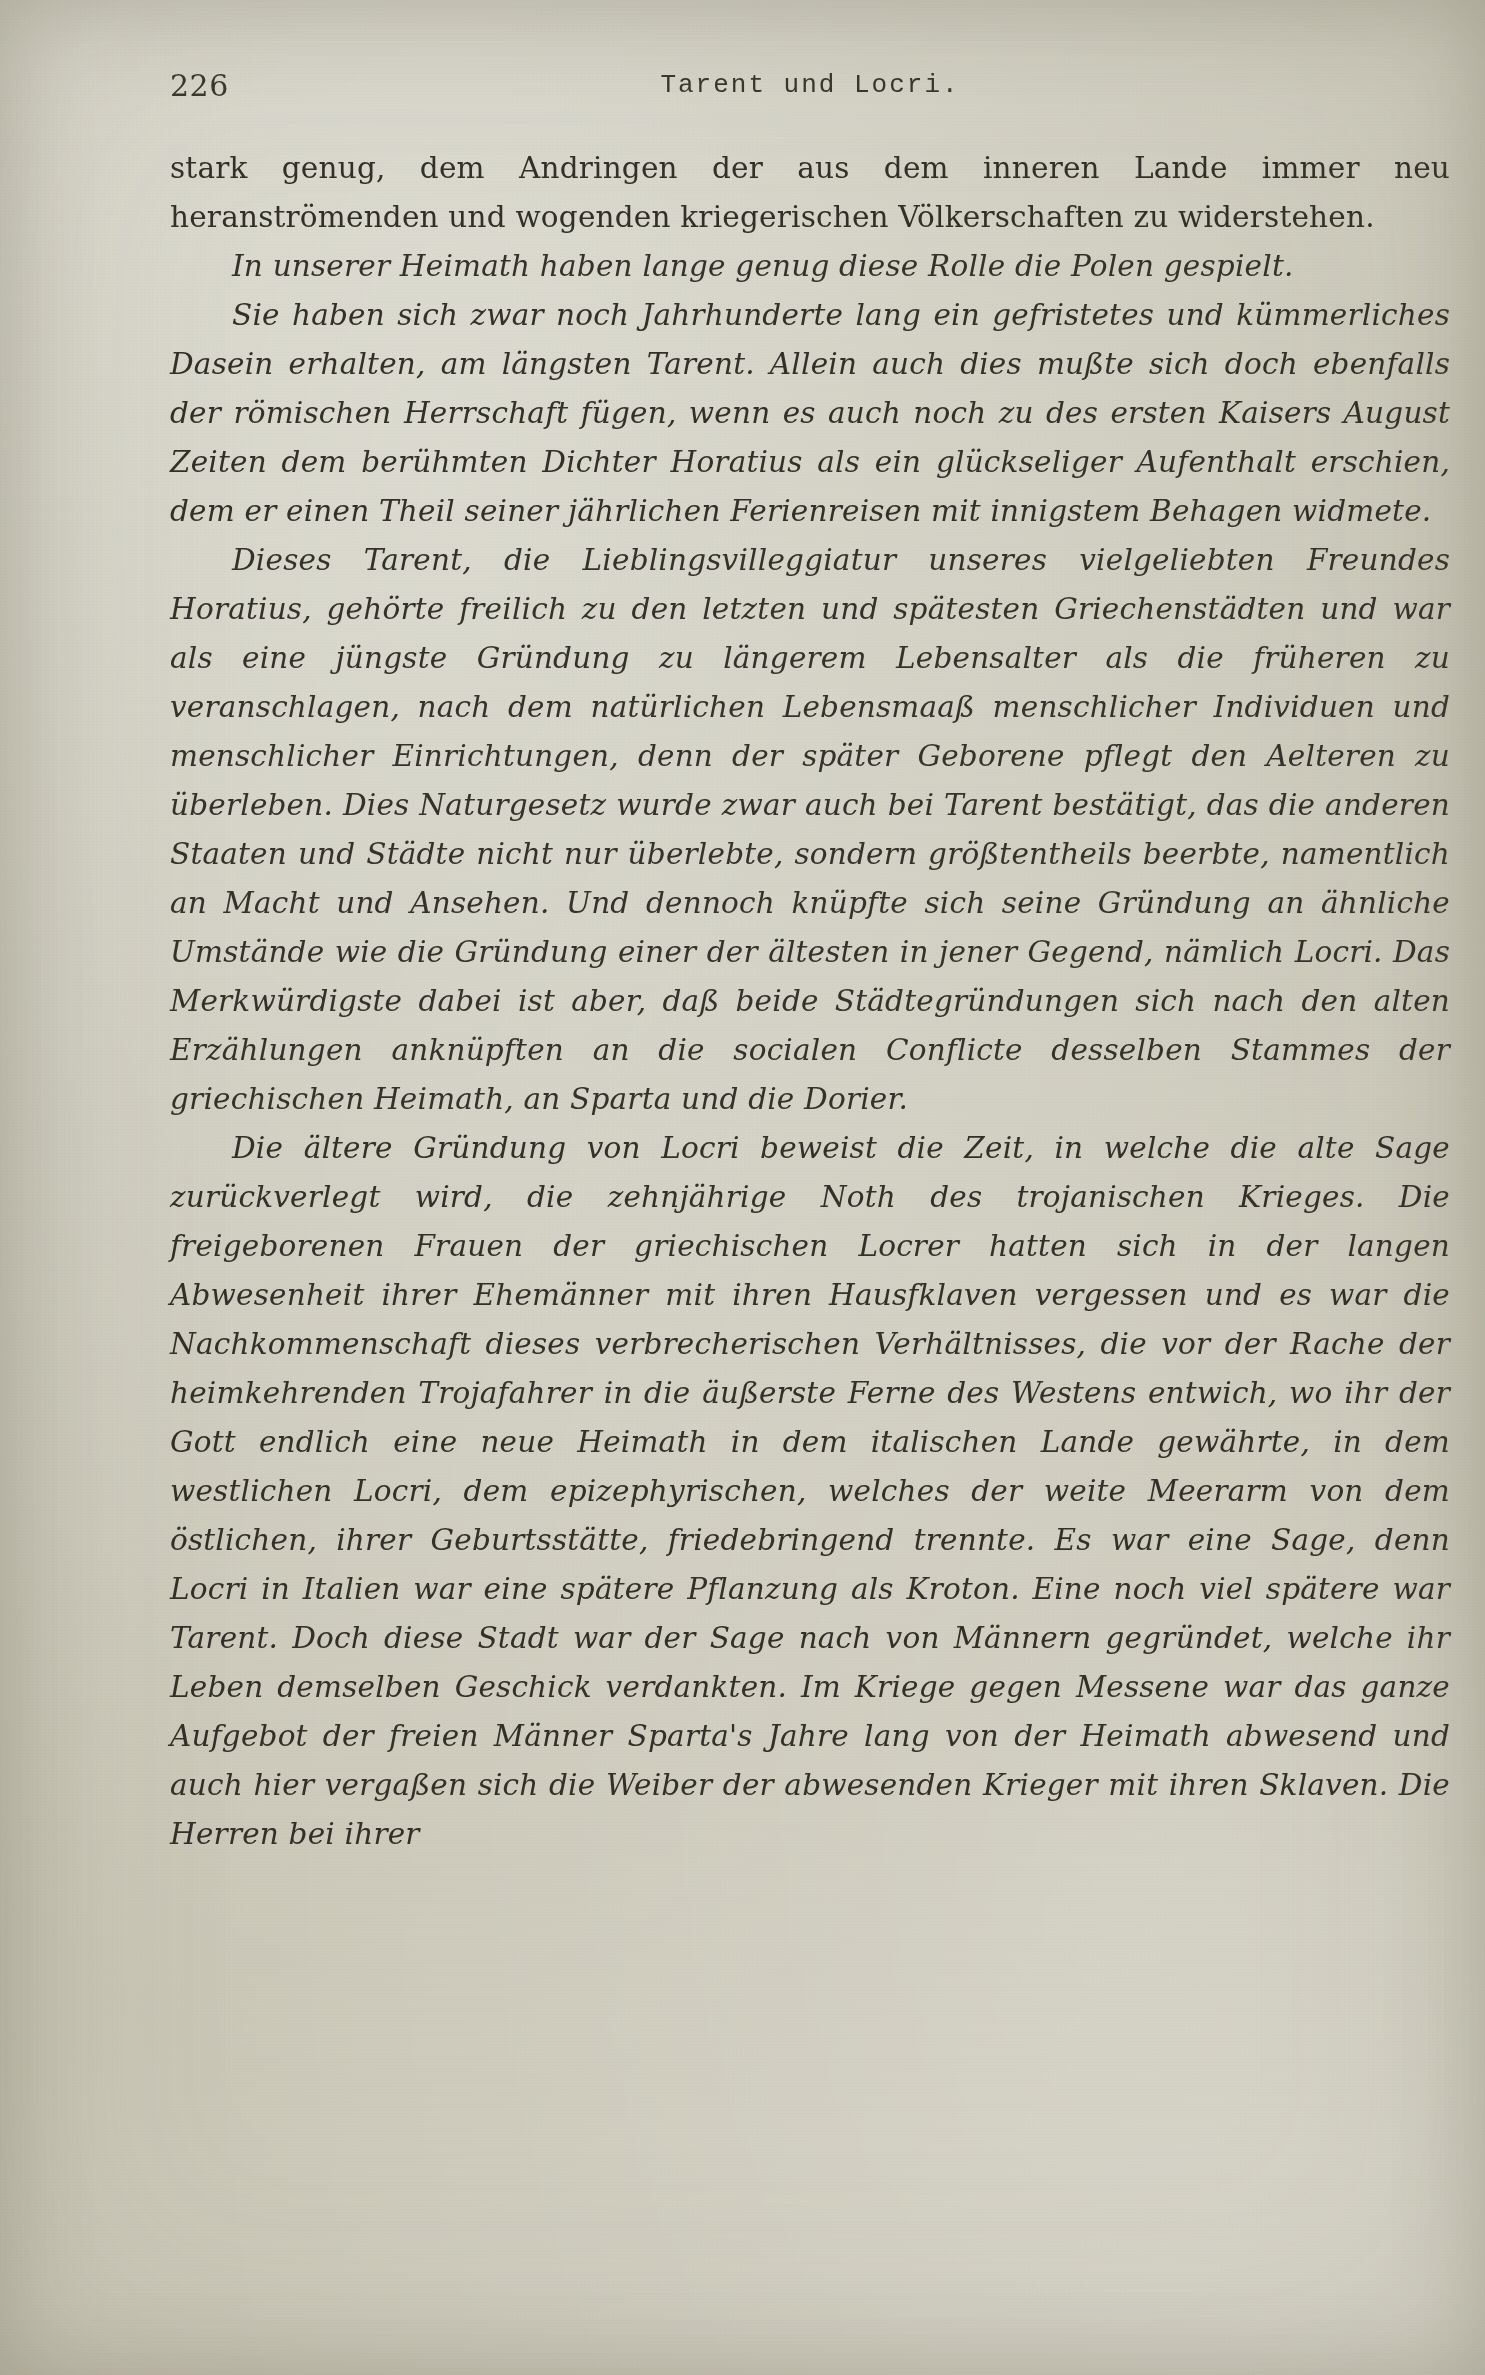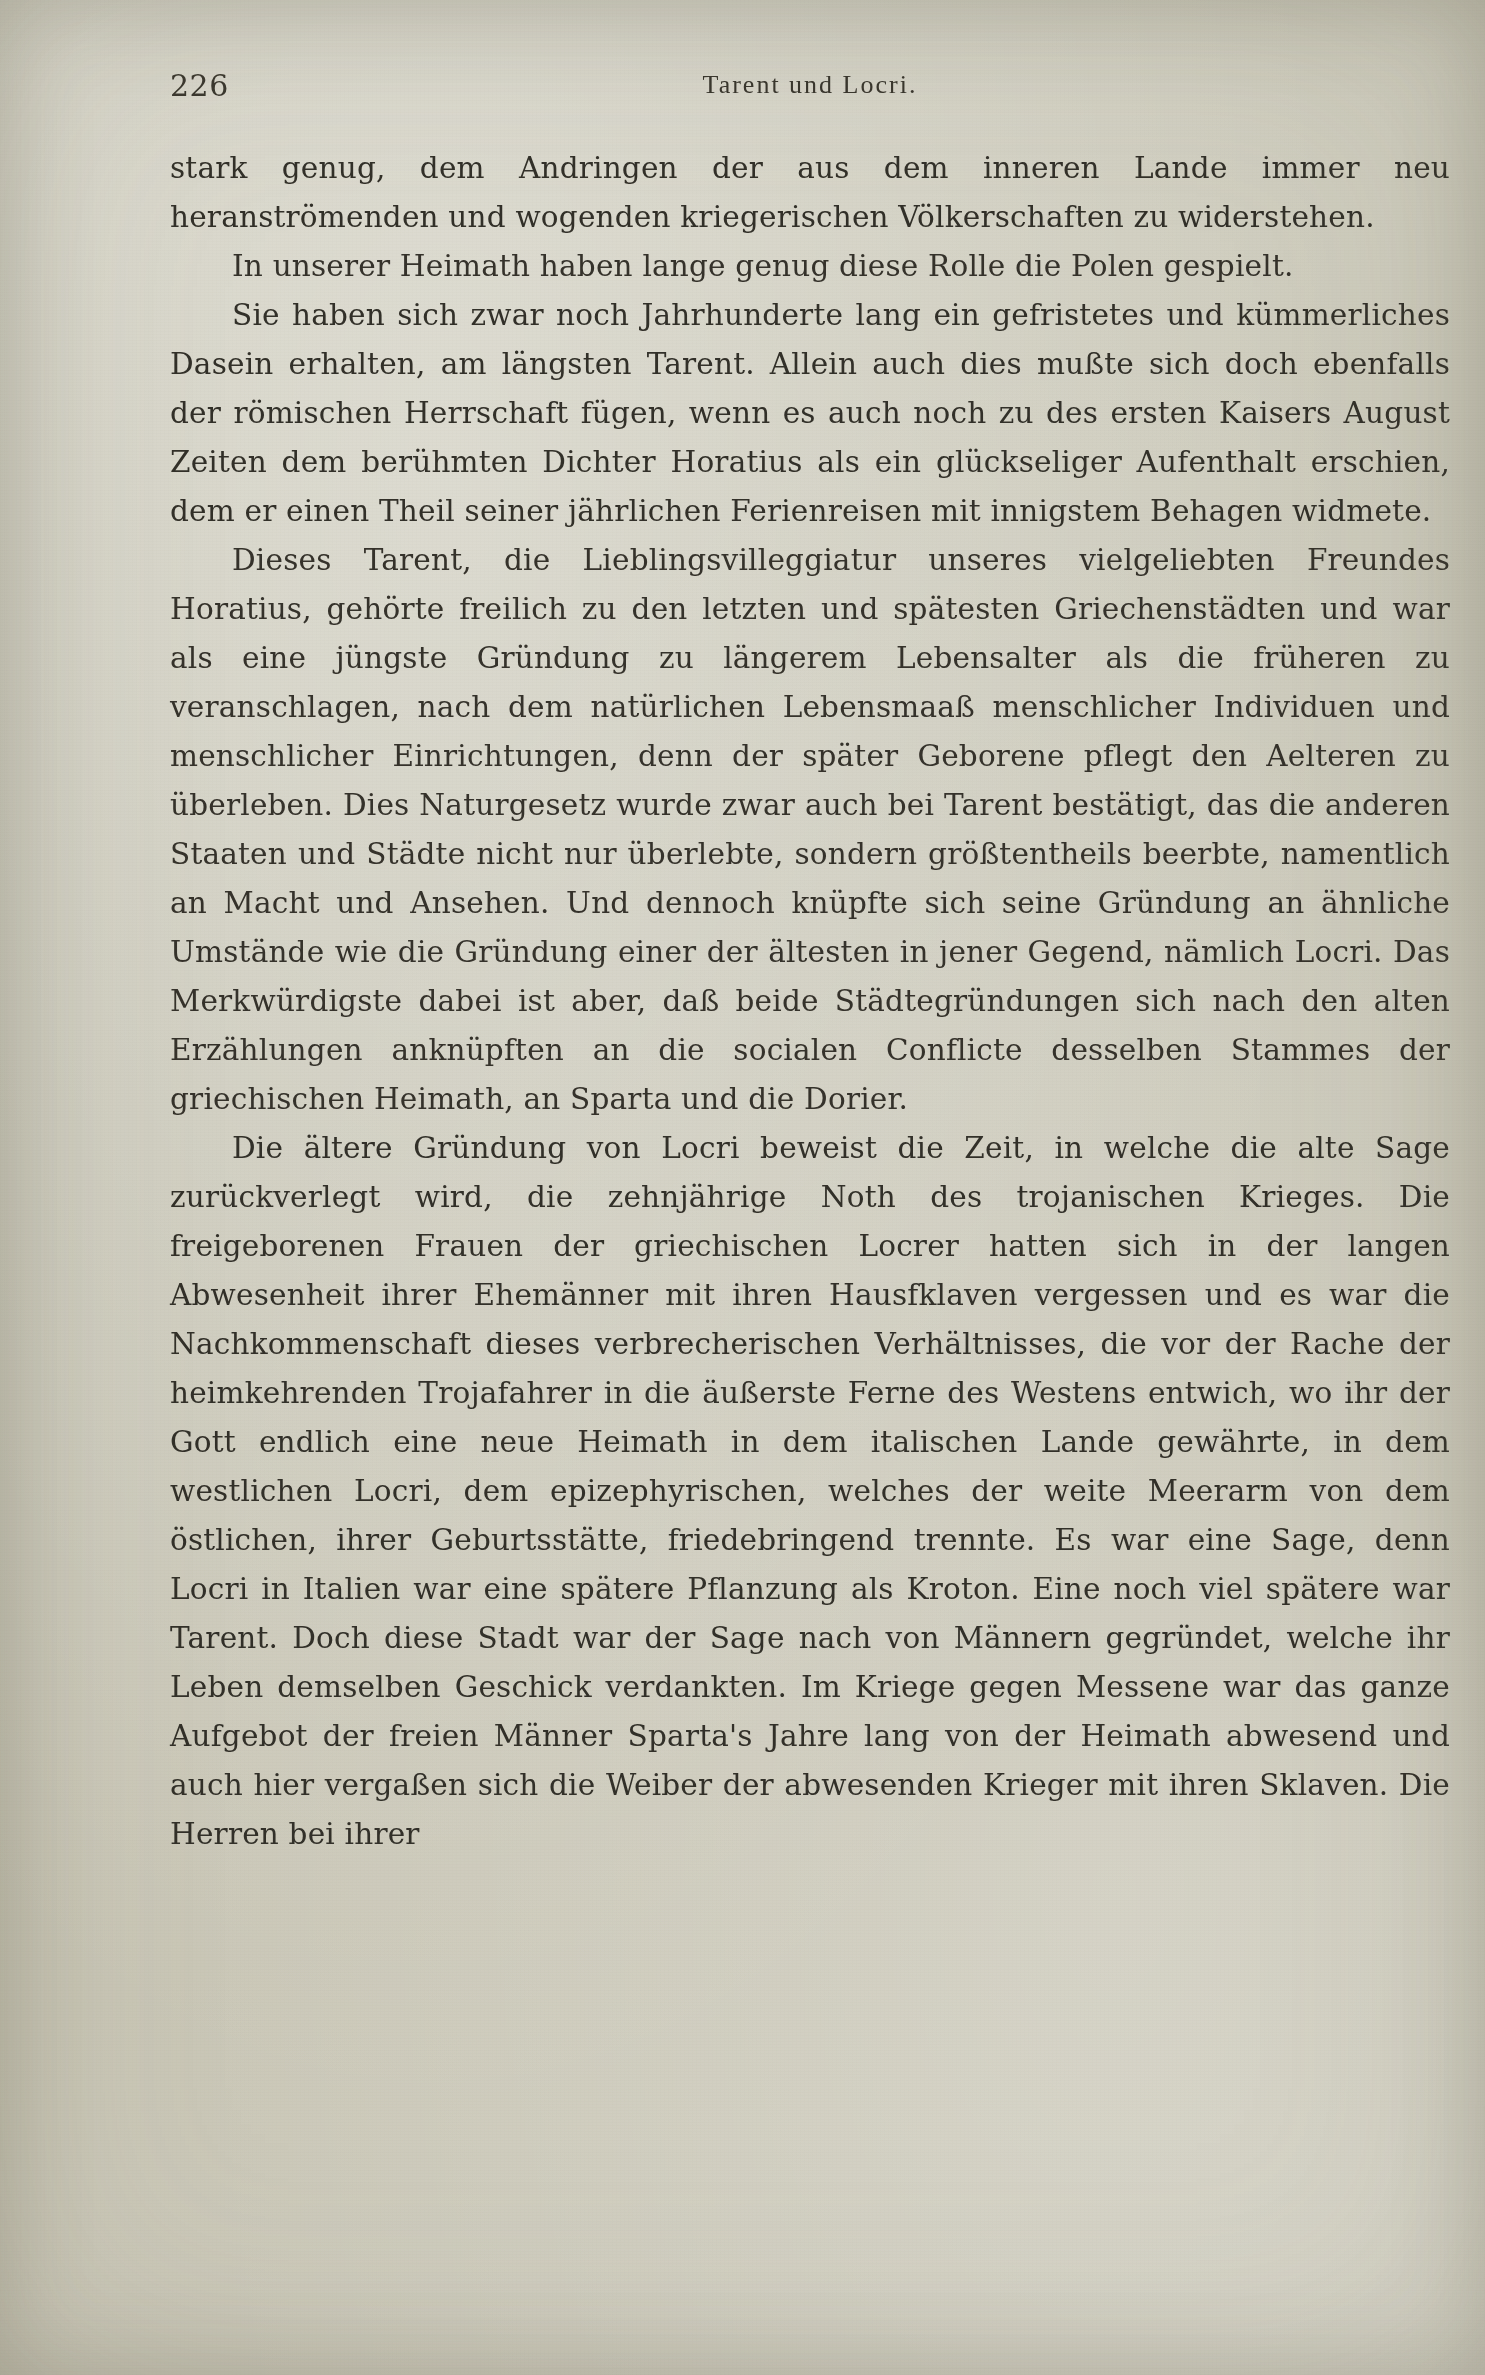--- a/index.html
+++ b/index.html
@@ -52,39 +52,40 @@
   }
   .running-head {
     position: absolute;
     left: 0;
     right: 0;
     top: 10px;
     text-align: center;
     font-size: 26px;
     color: #39362d;
     letter-spacing: 2px;
-    font-family: Liberation Serif, serif;
+    font-family: Liberation Mono, monospace;
   }
   .body-text {
     margin-top: 26px;
     width: 1280px;
     font-size: 29.5px;
     line-height: 49px;
     color: #33302a;
     text-align: justify;
     text-justify: inter-word;
     letter-spacing: 0.2px;
     font-family: "DejaVu Serif", serif;
   }
   .body-text p {
     margin: 0;
     text-indent: 0;
   }
   .body-text p.indent {
     text-indent: 62px;
+    font-style: italic;
   }
   
   .body-text p:nth-child(odd) { color: #323029; }
   .body-text p:nth-child(even) { color: #35322b; }
   .gothic {
     font-family: "DejaVu Serif", serif;
     font-feature-settings: normal;
   }
   .edge-shadow {
     position: absolute;

